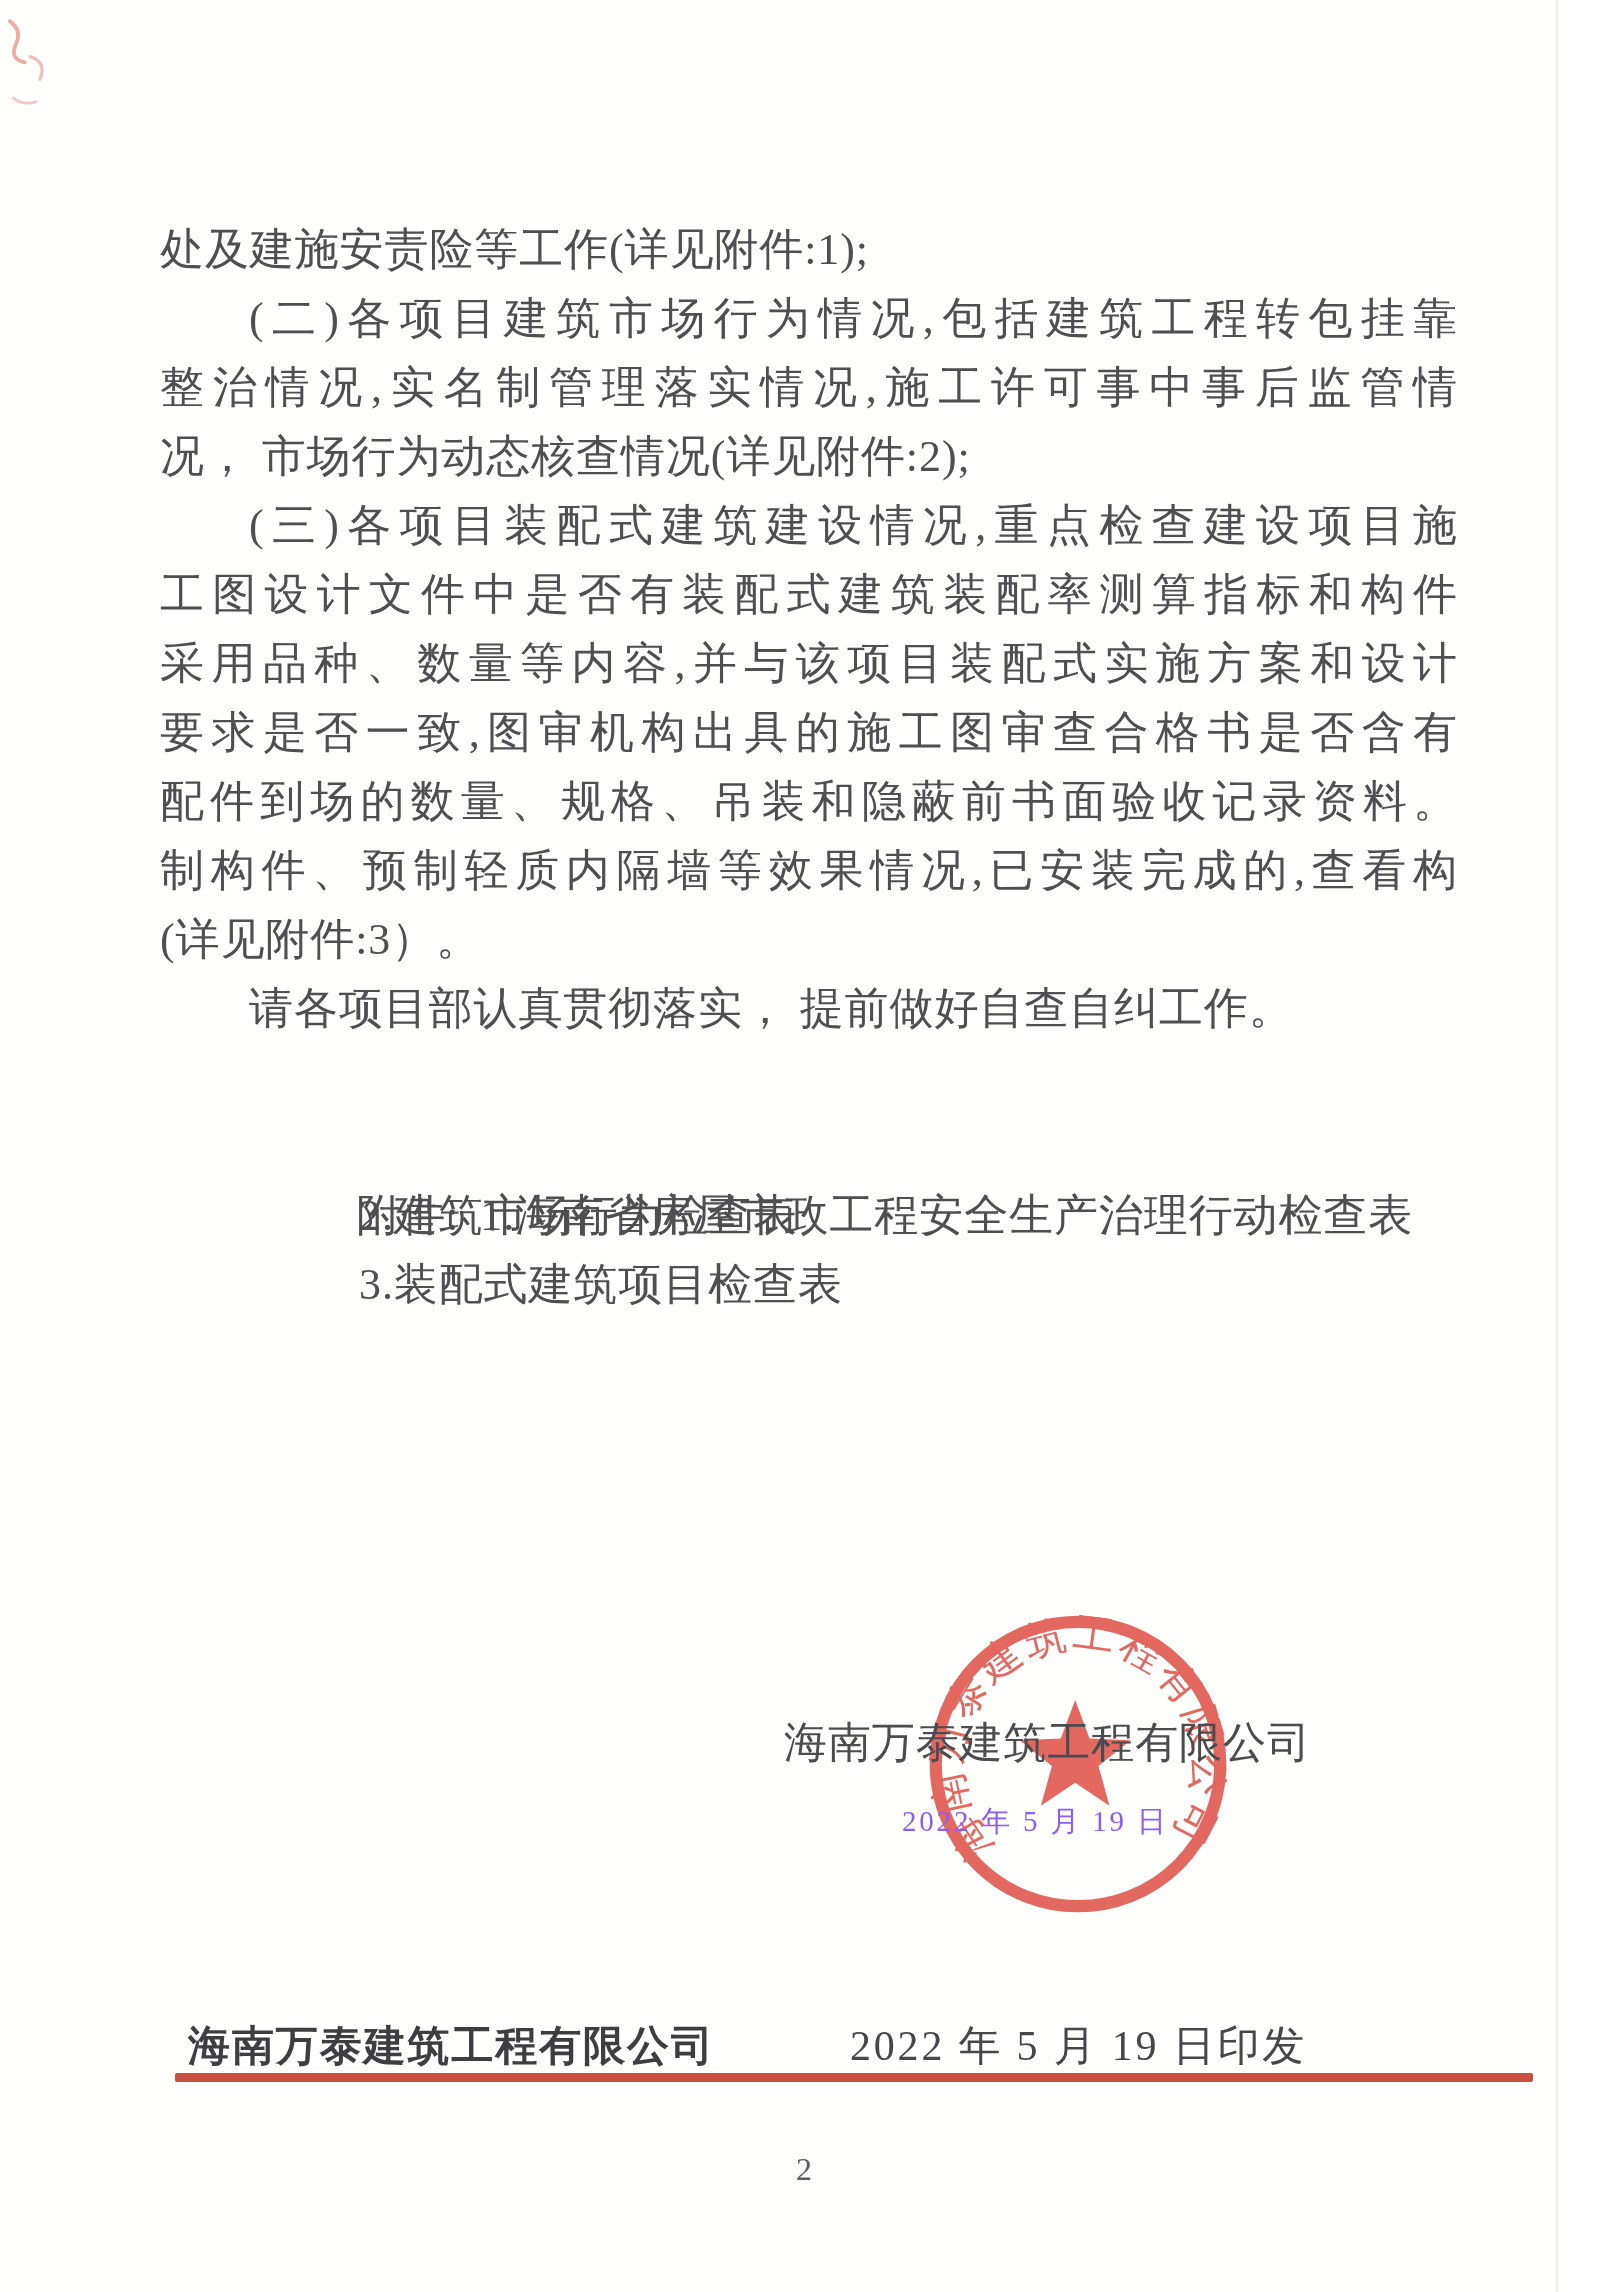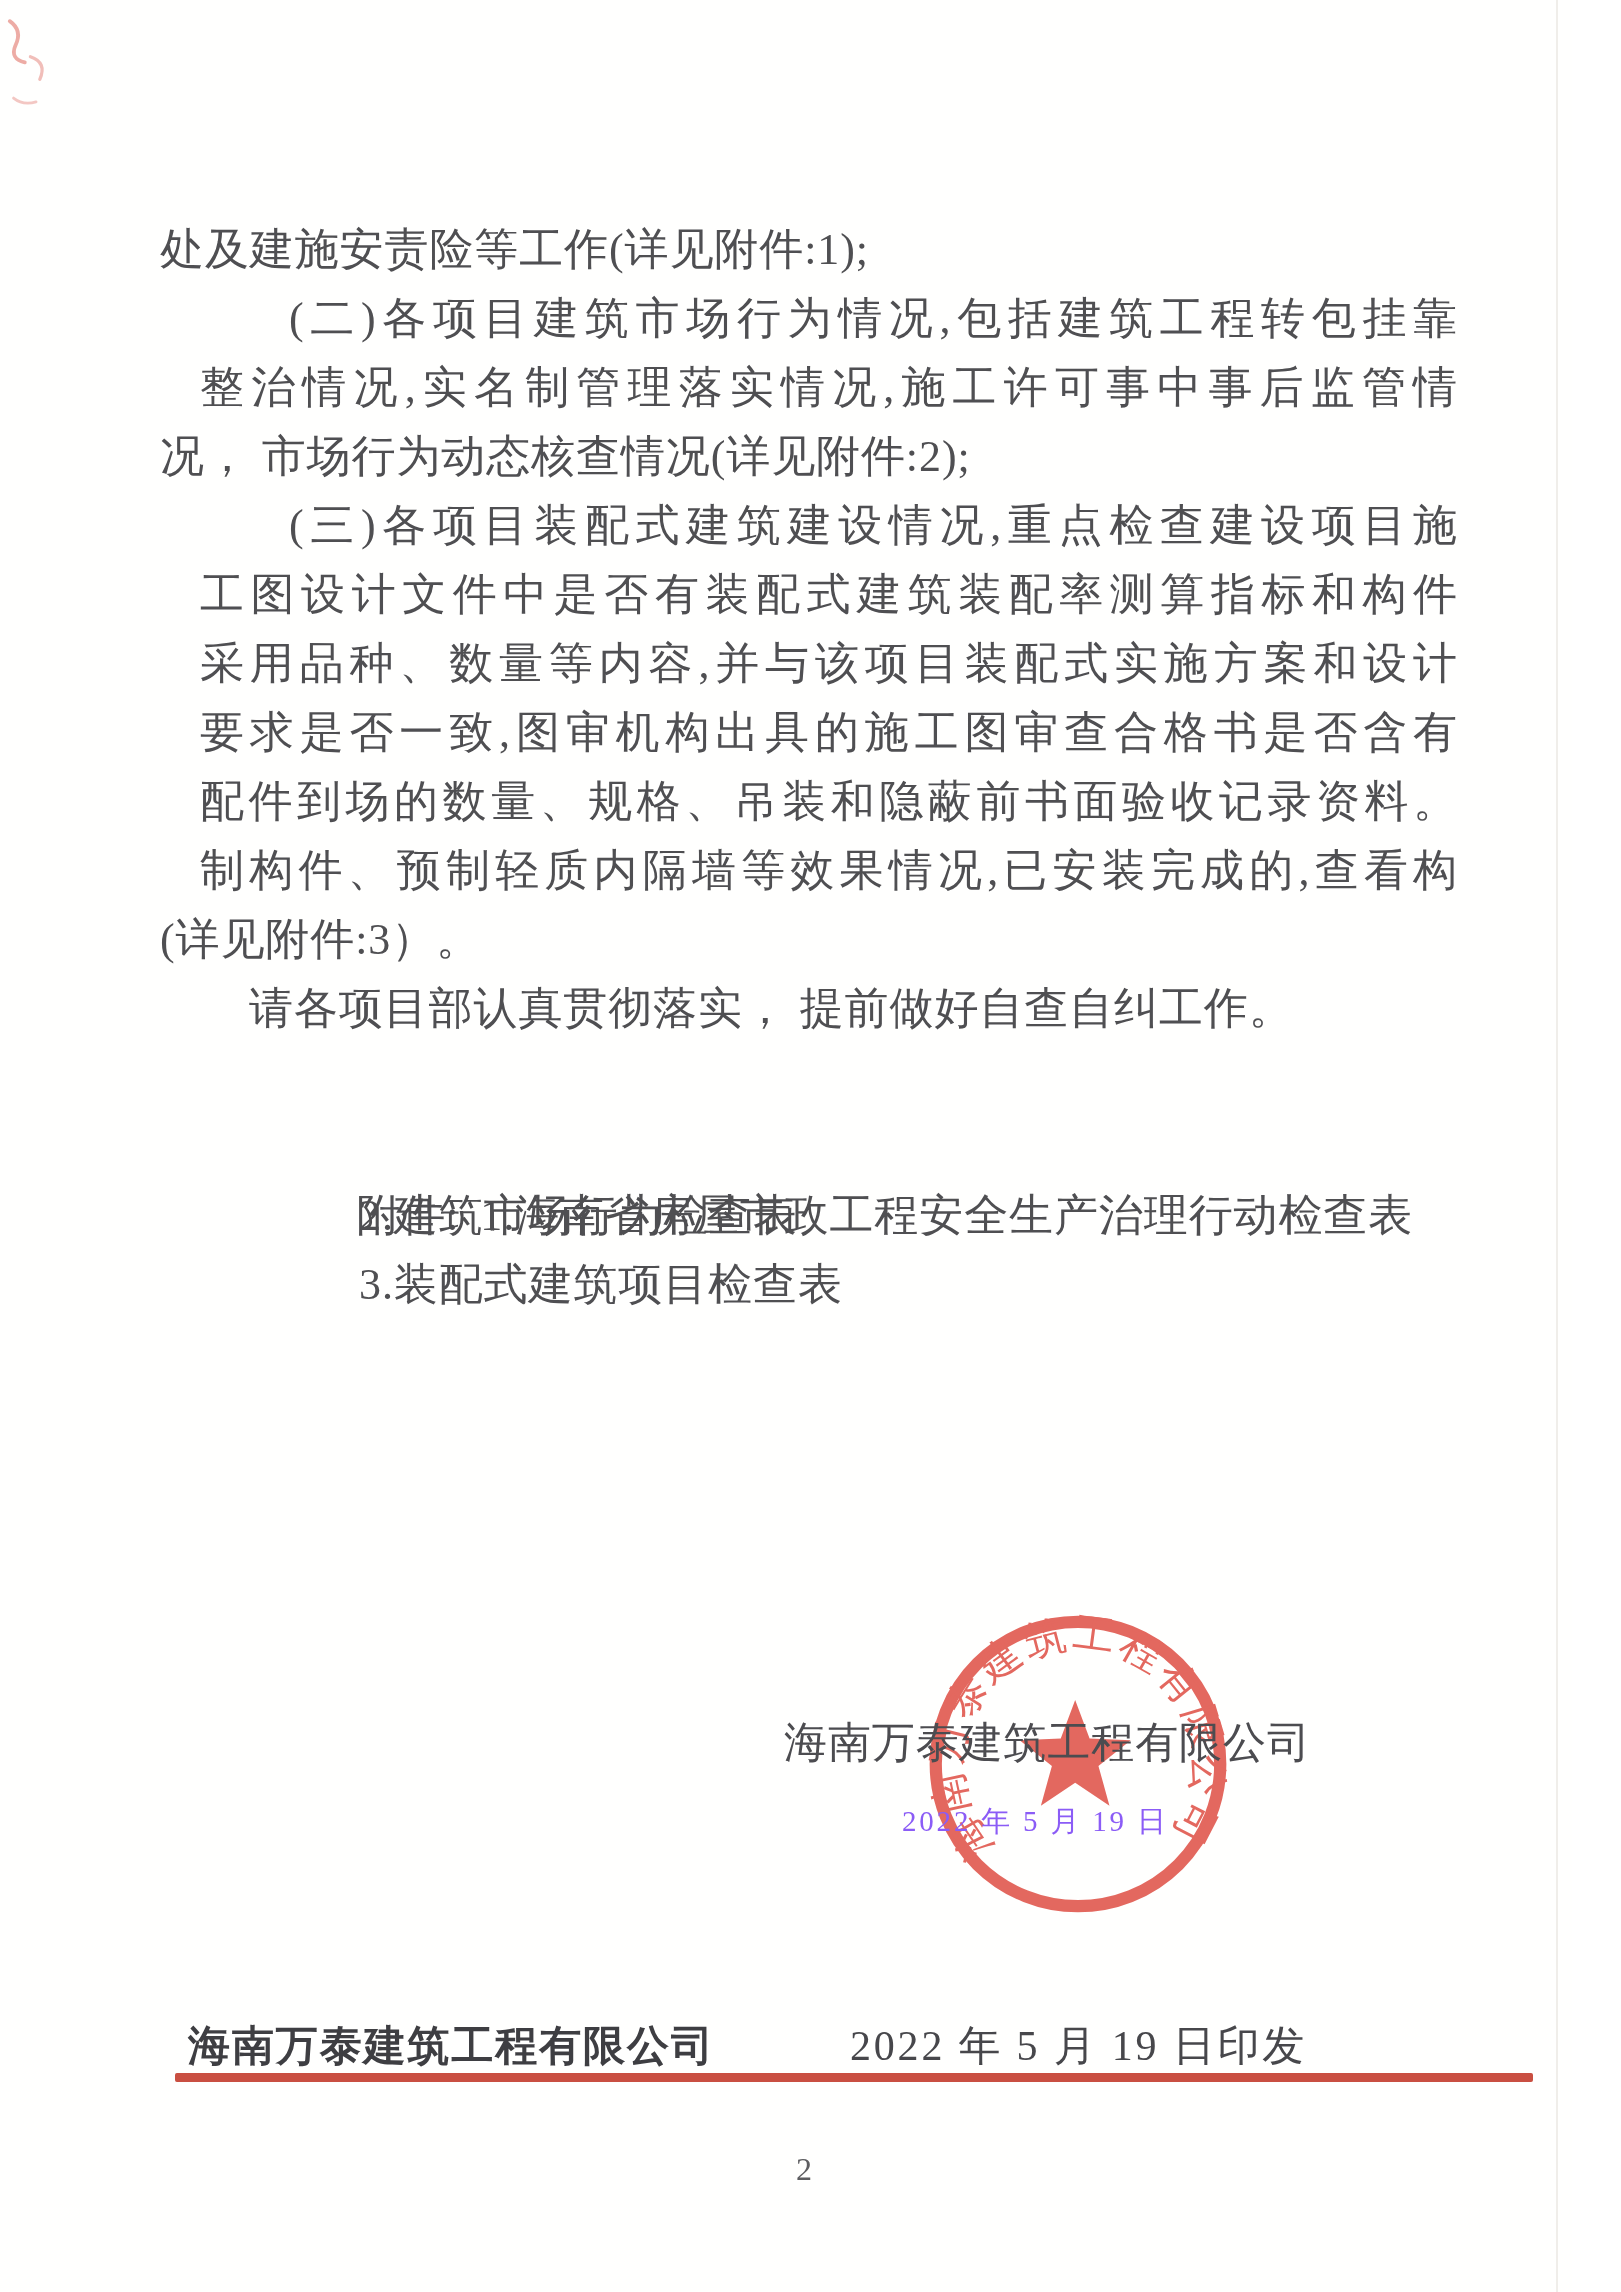--- a/index.html
+++ b/index.html
@@ -24,21 +24,20 @@
   .line{
     height:69px;line-height:69px;
     white-space:pre-wrap;
     letter-spacing:0.9px;
   }
   .line.full{
     text-align:justify;
     text-align-last:justify;
     -moz-text-align-last:justify;
     white-space:normal;
-    margin-left:40px;
   }
   .line.ind{ text-indent:89px; }
   .spacer{ height:69px; }
   .att-line1{ padding-left:125px; }
   .att-label{ margin-right:21px; }
   .att-line{ padding-left:199px; }
   
   .sig-company{
     position:absolute;left:784px;top:1716px;
     font-size:43px;letter-spacing:0.9px;line-height:53px;

